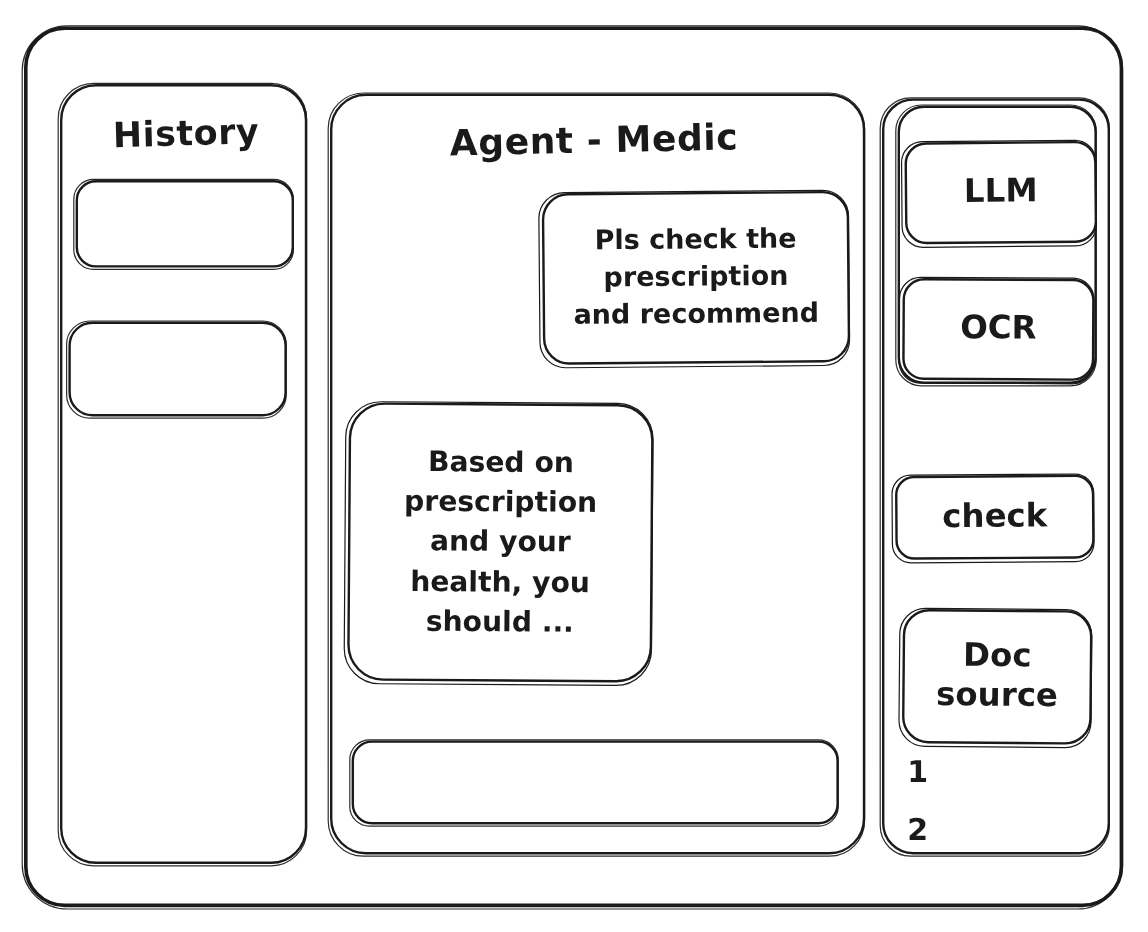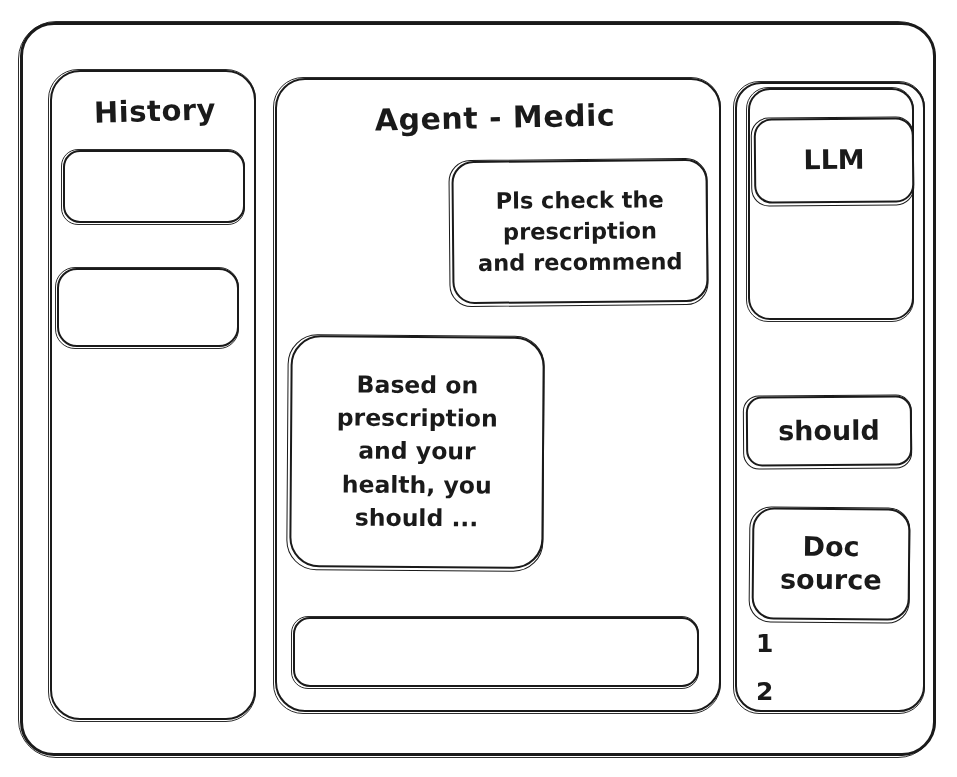--- a/index.html
+++ b/index.html
@@ -242,23 +242,26 @@
 
   <div class="sk composer"></div>
 
   <div class="sk panel-tools"></div>
   <div class="sk tools-group"></div>
 
   <div class="tool-btn btn-llm">
     <span class="tool-label">LLM</span>
   </div>
 
+  <div class="tool-btn btn-ocr">
+    <span class="tool-label">OCR</span>
+  </div>
 
   <div class="tool-btn btn-params">
-    <span class="tool-label">should</span>
+    <span class="tool-label">check</span>
   </div>
 
   <div class="tool-btn btn-doc">
     <span class="tool-label">Doc
 source</span>
   </div>
 
   <div class="doc-list">
     <div class="doc-list-item">1</div>
     <div class="doc-list-item">2</div>

